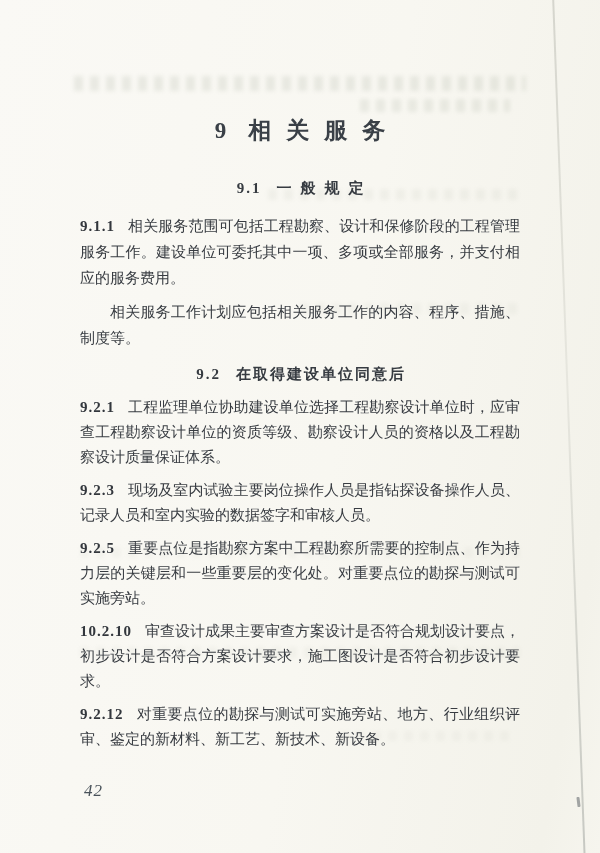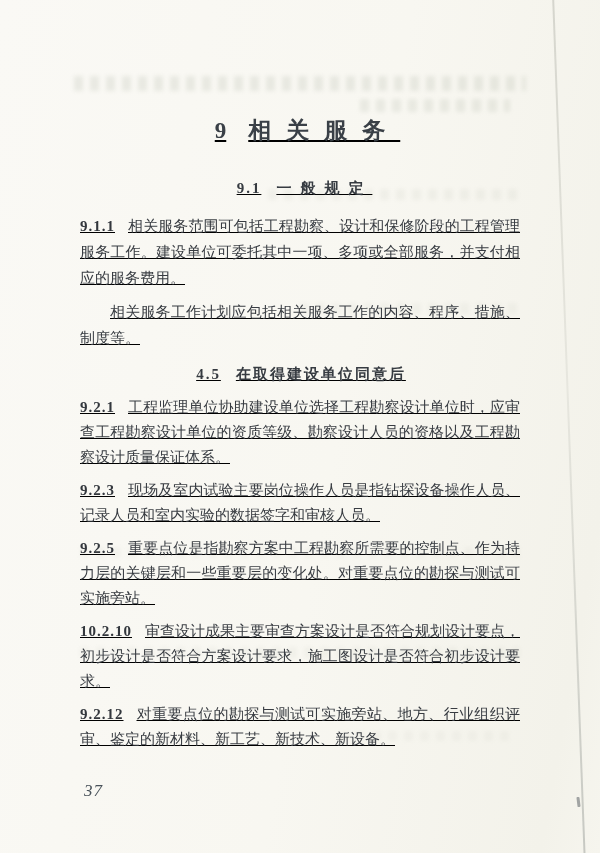--- a/index.html
+++ b/index.html
@@ -4,21 +4,20 @@
 <style>
   html,body{margin:0;padding:0;}
   body{
     width:600px;height:853px;overflow:hidden;
     background:#f6f5ef;
     font-family:"Liberation Serif","DejaVu Serif",serif;
   }
   .page{
     position:relative;width:600px;height:853px;overflow:hidden;
     background:linear-gradient(100deg,#faf9f5 0%,#f8f7f1 55%,#f3f2ea 92%,#f6f5ee 100%);
-    text-decoration:underline;
   }
   .content{padding:116px 72px 0;position:relative;z-index:2;}
 
   h1.chapter{margin:0;text-align:center;font-weight:bold;font-size:23px;line-height:30px;color:#3a4047;}
   .ch-num{margin-right:22px;}
   .ch-title{letter-spacing:15px;margin-right:-15px;}
 
   h2.sec-head{text-align:center;font-weight:bold;font-size:15px;line-height:24px;color:#363b41;}
   .sec-num{margin-right:15px;letter-spacing:2px;}
   .s1{margin:30px 0 13px;}
@@ -76,26 +75,26 @@
     <section class="sec-1">
       <h2 class="sec-head s1">
         <span class="sec-num">9.1</span><span class="sec-title">一般规定</span>
       </h2>
       <p class="clause"><span class="cnum">9.1.1</span><span class="ctext">相关服务范围可包括工程勘察、设计和保修阶段的工程管理服务工作。建设单位可委托其中一项、多项或全部服务，并支付相应的服务费用。</span></p>
       <p class="indent"><span class="ctext">相关服务工作计划应包括相关服务工作的内容、程序、措施、制度等。</span></p>
     </section>
 
     <section class="sec-2">
       <h2 class="sec-head s2">
-        <span class="sec-num">4.5</span><span class="sec-title">在取得建设单位同意后</span>
+        <span class="sec-num">9.2</span><span class="sec-title">在取得建设单位同意后</span>
       </h2>
       <p class="clause"><span class="cnum">9.2.1</span><span class="ctext">工程监理单位协助建设单位选择工程勘察设计单位时，应审查工程勘察设计单位的资质等级、勘察设计人员的资格以及工程勘察设计质量保证体系。</span></p>
       <p class="clause"><span class="cnum">9.2.3</span><span class="ctext">现场及室内试验主要岗位操作人员是指钻探设备操作人员、记录人员和室内实验的数据签字和审核人员。</span></p>
       <p class="clause"><span class="cnum">9.2.5</span><span class="ctext">重要点位是指勘察方案中工程勘察所需要的控制点、作为持力层的关键层和一些重要层的变化处。对重要点位的勘探与测试可实施旁站。</span></p>
       <p class="clause"><span class="cnum">10.2.10</span><span class="ctext">审查设计成果主要审查方案设计是否符合规划设计要点，初步设计是否符合方案设计要求，施工图设计是否符合初步设计要求。</span></p>
       <p class="clause"><span class="cnum">9.2.12</span><span class="ctext">对重要点位的勘探与测试可实施旁站、地方、行业组织评审、鉴定的新材料、新工艺、新技术、新设备。</span></p>
     </section>
 
   </div>
 
-  <div class="page-number">37</div>
+  <div class="page-number">42</div>
 
 </div>
 
 </body></html>

